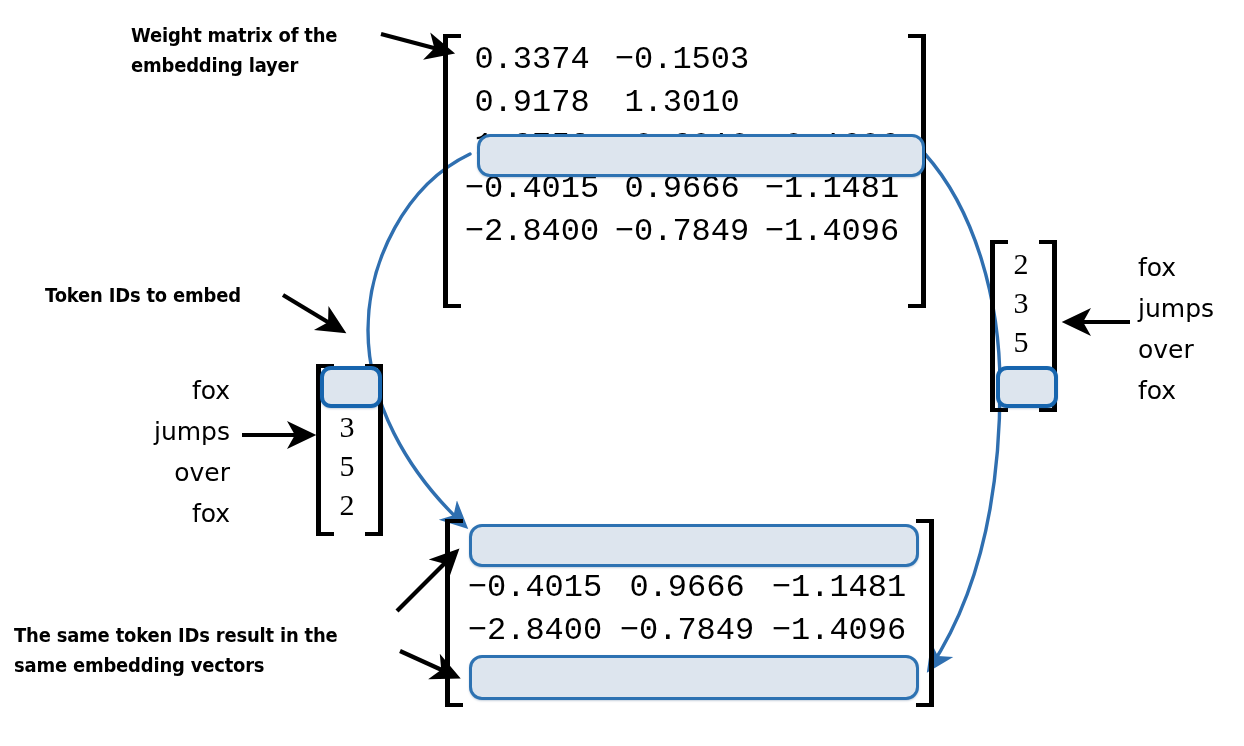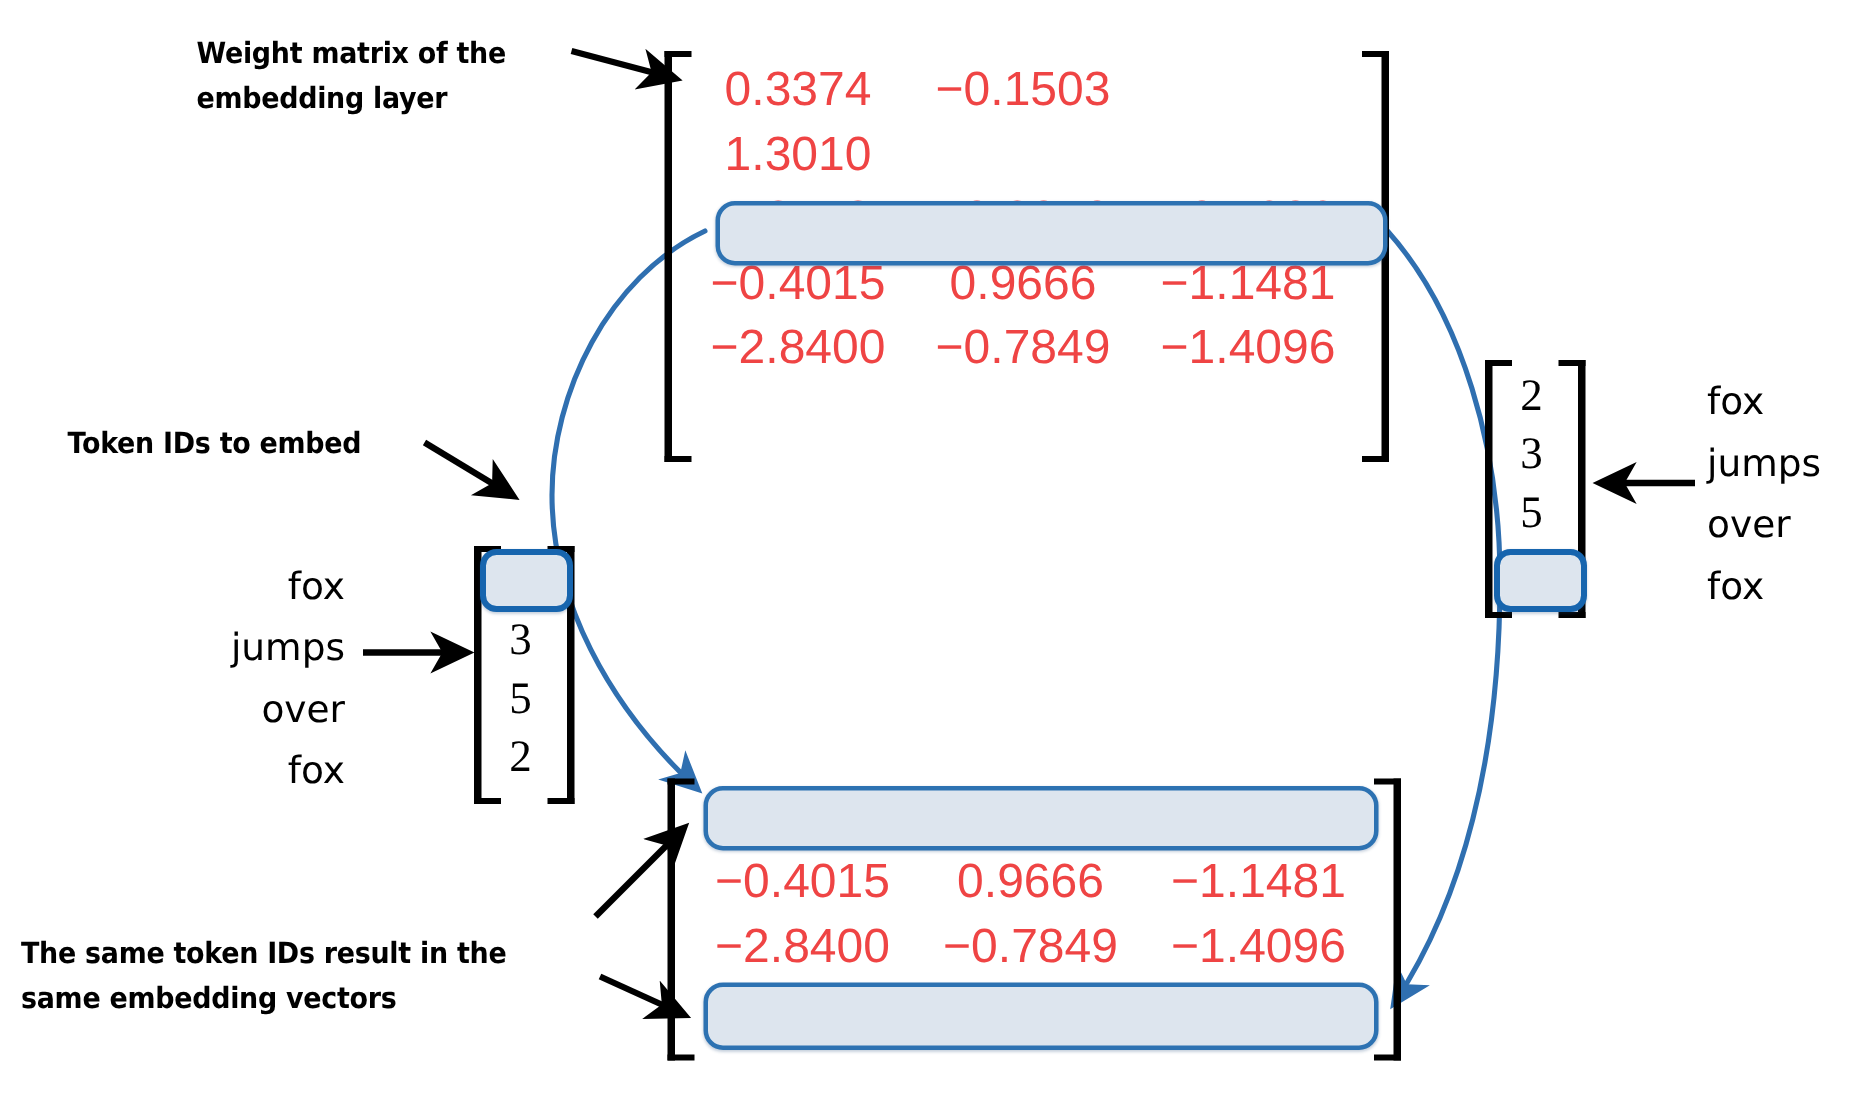--- a/index.html
+++ b/index.html
@@ -48,22 +48,22 @@
     line-height: 41px;
     color: #000;
   }
   #words-left  { left: 110px; top: 370px; width: 120px; text-align: right; }
   #words-right { left: 1138px; top: 247px; width: 120px; text-align: left; }
   .wordlist div { height: 41px; }
 
   
   .matrix {
     position: absolute;
-    font-family: Liberation Sans, sans-serif;
-    color: #ef4444;
+    font-family: Liberation Mono, monospace;
+    color: #000000;
   }
   .mrow {
     display: flex;
     align-items: center;
     position: relative;
   }
   .cell {
     text-align: center;
     white-space: pre;
   }
@@ -175,20 +175,21 @@
 
     <div class="matrix" id="weight-matrix">
       <div class="brk l" style="height: 266px; top: -4px; left: -14px;"></div>
       <div class="brk r" style="height: 266px; top: -4px; left: 451px;"></div>
       <div id="weight-rows">
           <div class="mrow">
             <div class="cell">0.3374</div>
             <div class="cell">−0.1503</div>
           </div>
           <div class="mrow">
+            <div class="cell">0.9178</div>
             <div class="cell">1.3010</div>
           </div>
           <div class="mrow">
             <div class="cell">1.2753</div>
             <div class="cell">−0.2010</div>
             <div class="cell">−0.1606</div>
           </div>
           <div class="mrow">
             <div class="cell">−0.4015</div>
             <div class="cell">0.9666</div>

